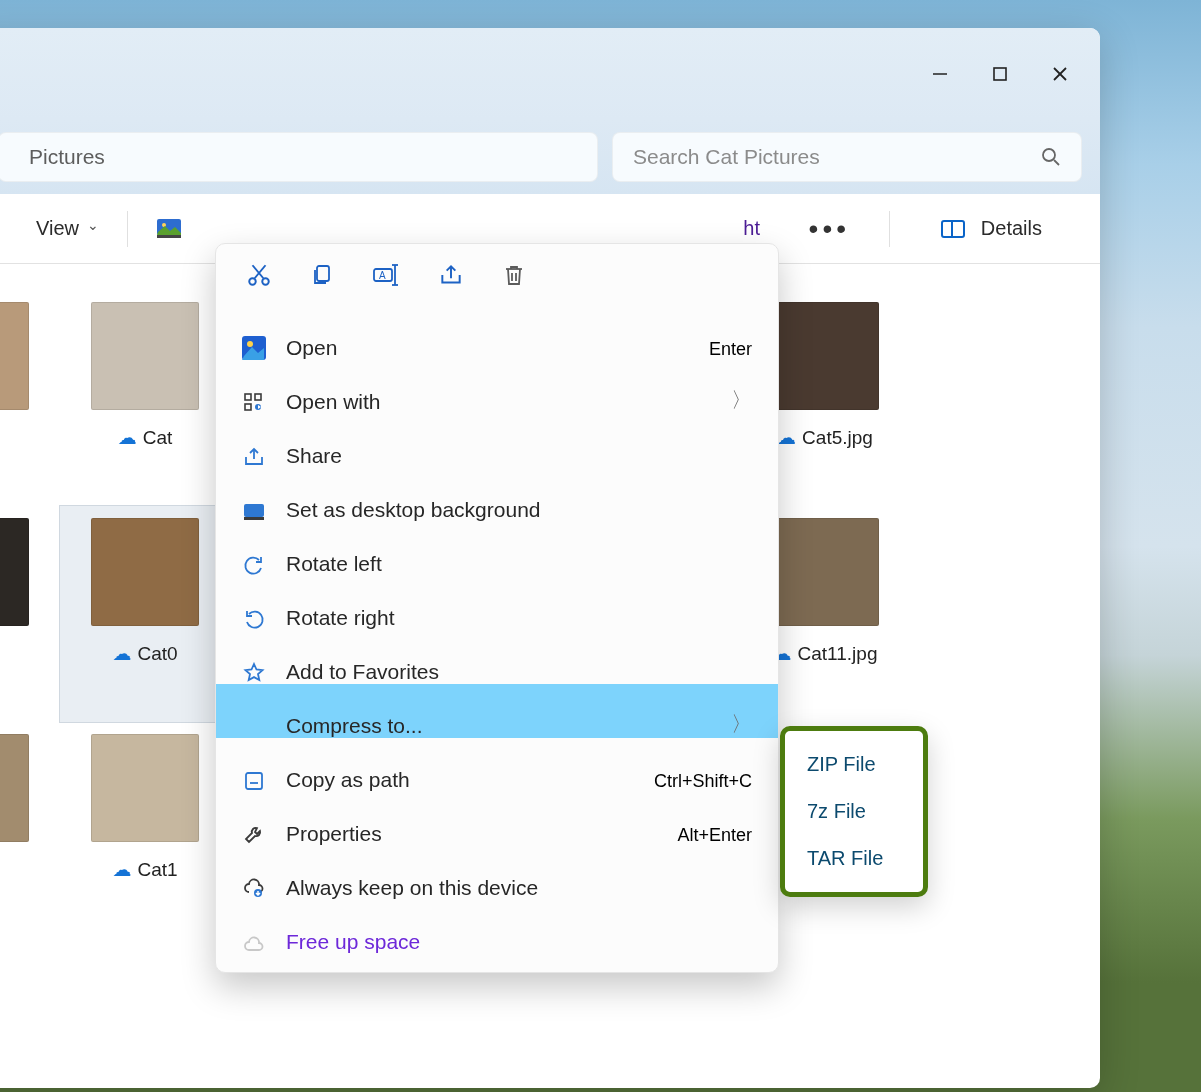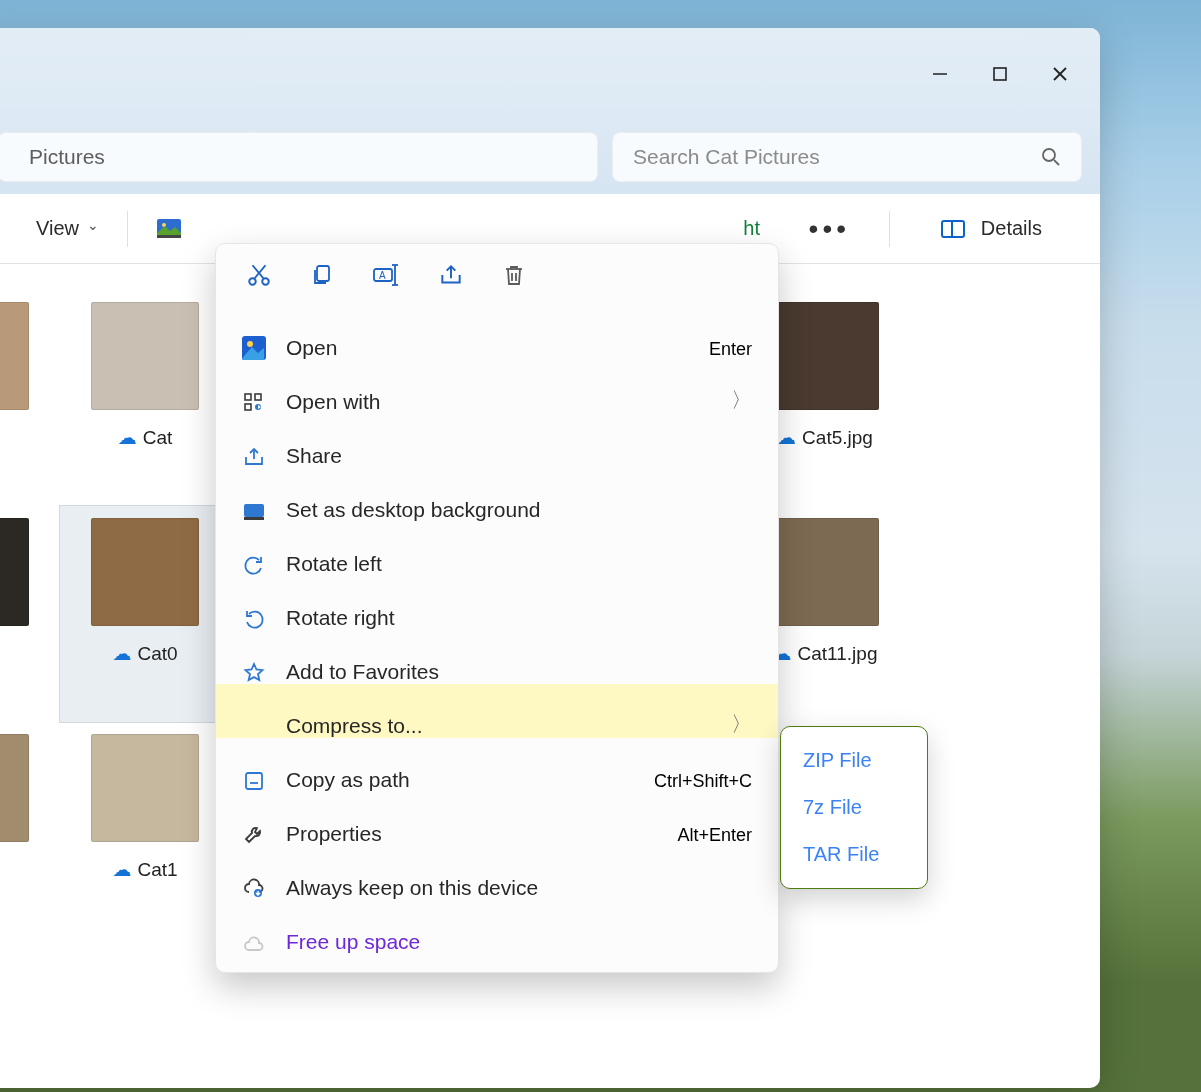--- a/index.html
+++ b/index.html
@@ -57,21 +57,21 @@
   border-bottom: 1px solid #e2e2e2;
   display: flex; align-items: center;
   padding: 0 18px;
   gap: 28px;
   font-size: 20px;
   color: #2b2b2b;
   position: relative;
 }
 .tb-item { display: flex; align-items: flex-start; gap: 8px; cursor: pointer; }
 .tb-sep { width: 1px; height: 36px; background: #e0e0e0; }
-.tb-ghost { position: absolute; right: 340px; color: #15803d; }
+.tb-ghost { position: absolute; right: 340px; color: #4c1d95; }
 .tb-dots  { position: absolute; right: 250px; font-size: 28px; letter-spacing: 4px; color: #333; cursor:pointer;}
 .tb-details { position: absolute; right: 58px; display: flex; align-items: center; gap: 16px; cursor:pointer;}
 .tb-details .deticon { width:24px; height:18px; border:2px solid #0a64c8; border-radius:3px; position:relative;}
 .tb-details .deticon::before{content:'';position:absolute;left:40%;top:0;bottom:0;width:2px;background:#0a64c8;}
 
 .content {
   flex: 1;
   padding: 26px 0 0 0;
   overflow: hidden;
   position: relative;
@@ -125,39 +125,39 @@
   padding: 6px 30px 18px 30px;
 }
 .ctx-iconrow .cicon { color:#1d62c4; cursor:pointer;}
 .ctx-iconrow .cicon.gray { color:#5b5b5b; }
 .ctx-item {
   display: flex; align-items: flex-end;
   height: 54px;
   padding: 0 26px 0 22px;
   cursor: pointer;
 }
-.ctx-item.hover { background:#fef9c3; }
+.ctx-item.hover { background:#7dd3fc; }
 .ctx-item .ic { width: 32px; display:flex; justify-content:center; }
 .ctx-item .lbl { margin-left: 16px; flex:1; }
 .ctx-item .hint { color:#000000; font-size:18px; }
 .ctx-item .chev { color:#6a6a6a; }
 .ctx-item.disabled { color:#6d28d9; }
 .ctx-item.disabled .ic { color:#c8c8c8; }
 
 .submenu {
   position: absolute;
   left: 780px; top: 726px;
   width: 148px;
   background: #fff;
-  border: 1px solid #4d7c0f;
+  border: 5px solid #4d7c0f;
   border-radius: 10px;
   box-shadow: 0 10px 28px rgba(0,0,0,.18);
   padding: 10px 0;
   font-size: 20px;
-  color: #3b82f6;
+  color: #0c4a6e;
 }
 .submenu .sitem {
   padding: 12px 22px;
   cursor:pointer;
 }
 
 svg { display:block; }
 .chevdown { font-size:14px; color:#555; }
 </style>
 </head>

